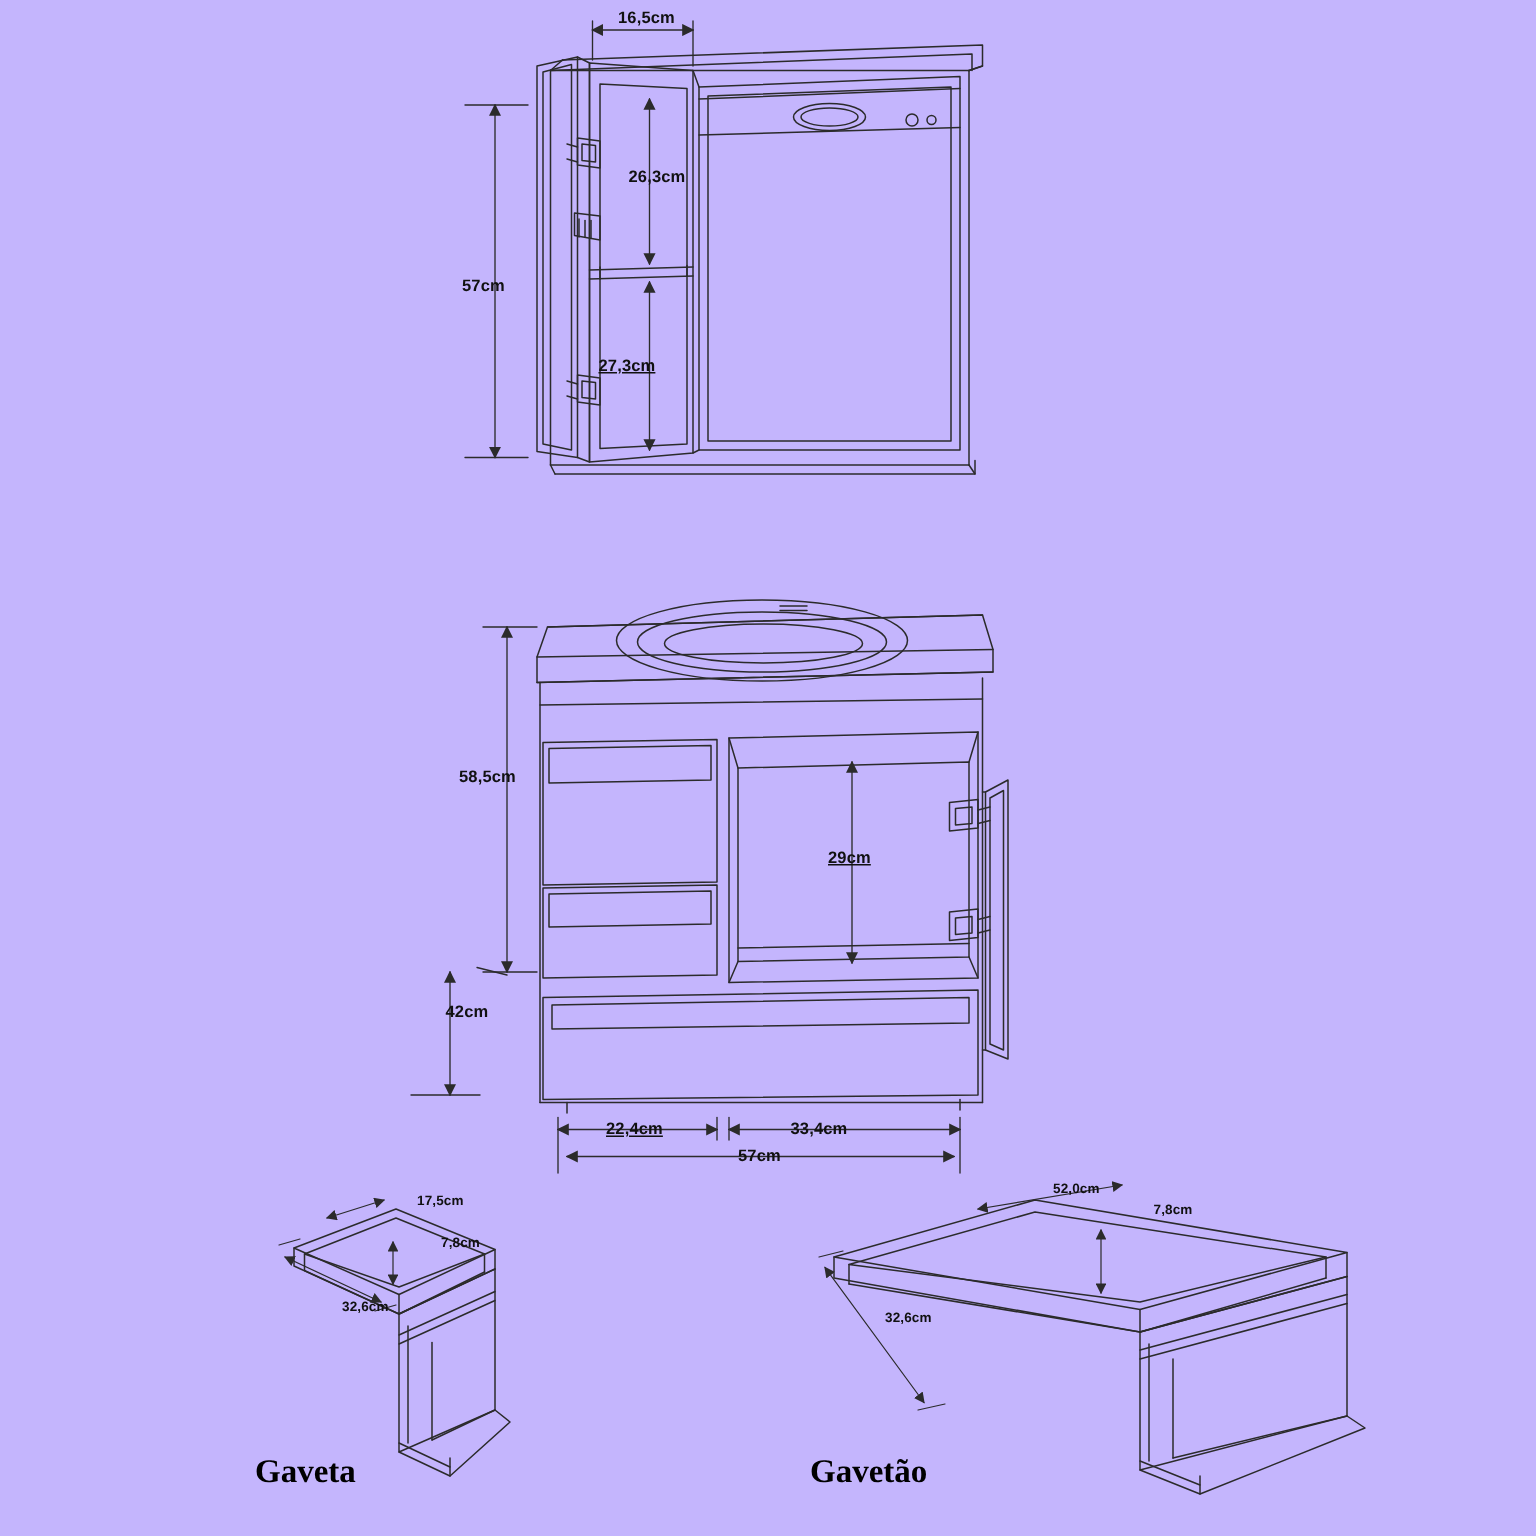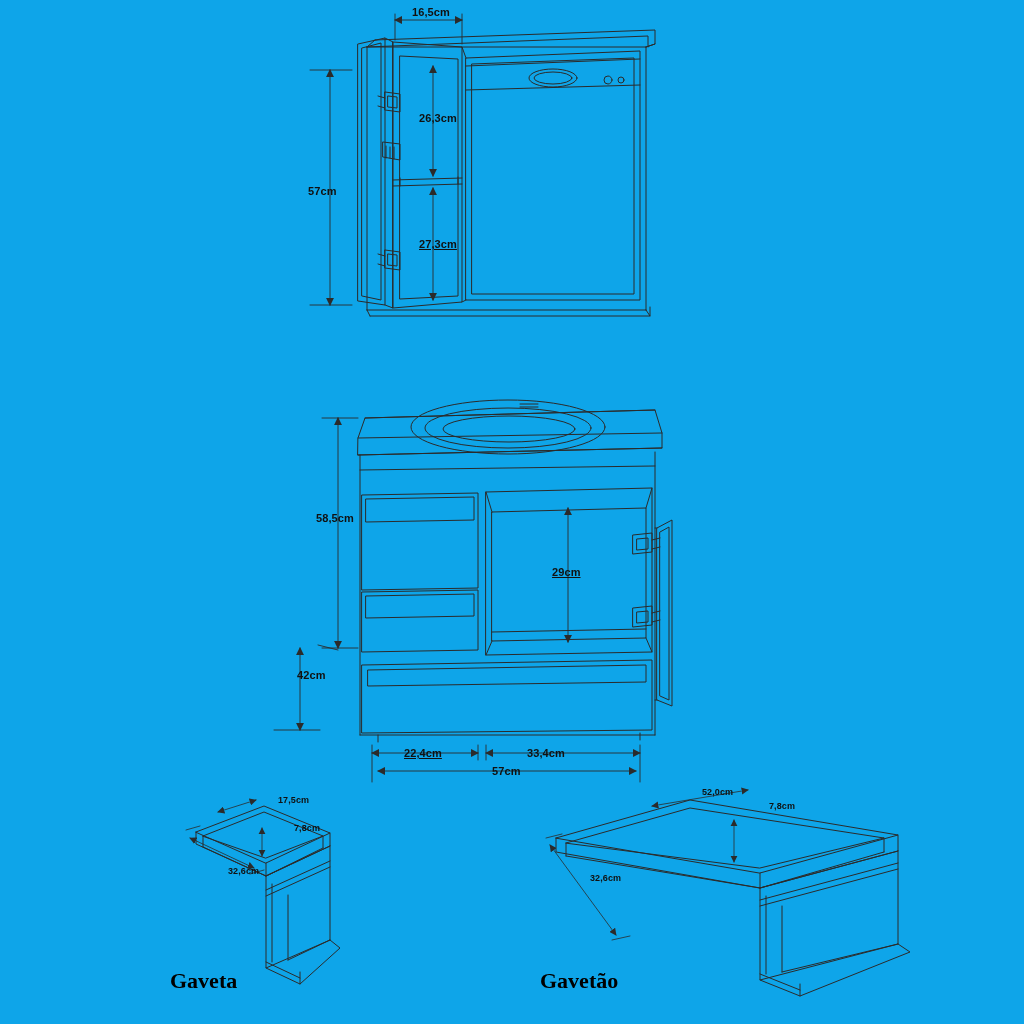--- a/index.html
+++ b/index.html
@@ -4,21 +4,21 @@
 <style>
   html, body {
     margin: 0;
     padding: 0;
     background: #ffffff;
   }
   #page {
     position: relative;
     width: 1024px;
     height: 1024px;
-    background: #0ea5e9;
+    background: #c4b5fd;
     font-family: "Liberation Sans", sans-serif;
     overflow: hidden;
   }
   .svg-layer {
     position: absolute;
     left: 0;
     top: 0;
     width: 1024px;
     height: 1024px;
   }
@@ -272,23 +272,23 @@
         <path d="M546,838 L562,834"></path>
         <path d="M612,940 L630,936"></path>
       </g>
 
     </g>
   </svg>
 
   <div class="dim-label" style="left:412px; top:6px;">16,5cm</div>
   <div class="dim-label" style="left:308px; top:185px;">57cm</div>
   <div class="dim-label" style="left:419px; top:112px;">26,3cm</div>
-  <div class="dim-label" style="left:419px; top:238px;text-decoration:underline;">27,3cm</div>
-
-  <div class="dim-label" style="left:316px; top:512px;">58,5cm</div>
+  <div class="dim-label" style="left:399px; top:238px;text-decoration:underline;">27,3cm</div>
+
+  <div class="dim-label" style="left:306px; top:512px;">58,5cm</div>
   <div class="dim-label" style="left:297px; top:669px;">42cm</div>
   <div class="dim-label" style="left:552px; top:566px;text-decoration:underline;">29cm</div>
   <div class="dim-label" style="left:404px; top:747px;text-decoration:underline;">22,4cm</div>
   <div class="dim-label" style="left:527px; top:747px;">33,4cm</div>
   <div class="dim-label" style="left:492px; top:765px;">57cm</div>
 
   <div class="dim-label small" style="left:236px; top:795px;">17,5cm</div>
   <div class="dim-label small" style="left:252px; top:823px;">7,8cm</div>
   <div class="dim-label small" style="left:186px; top:866px;">32,6cm</div>
 

